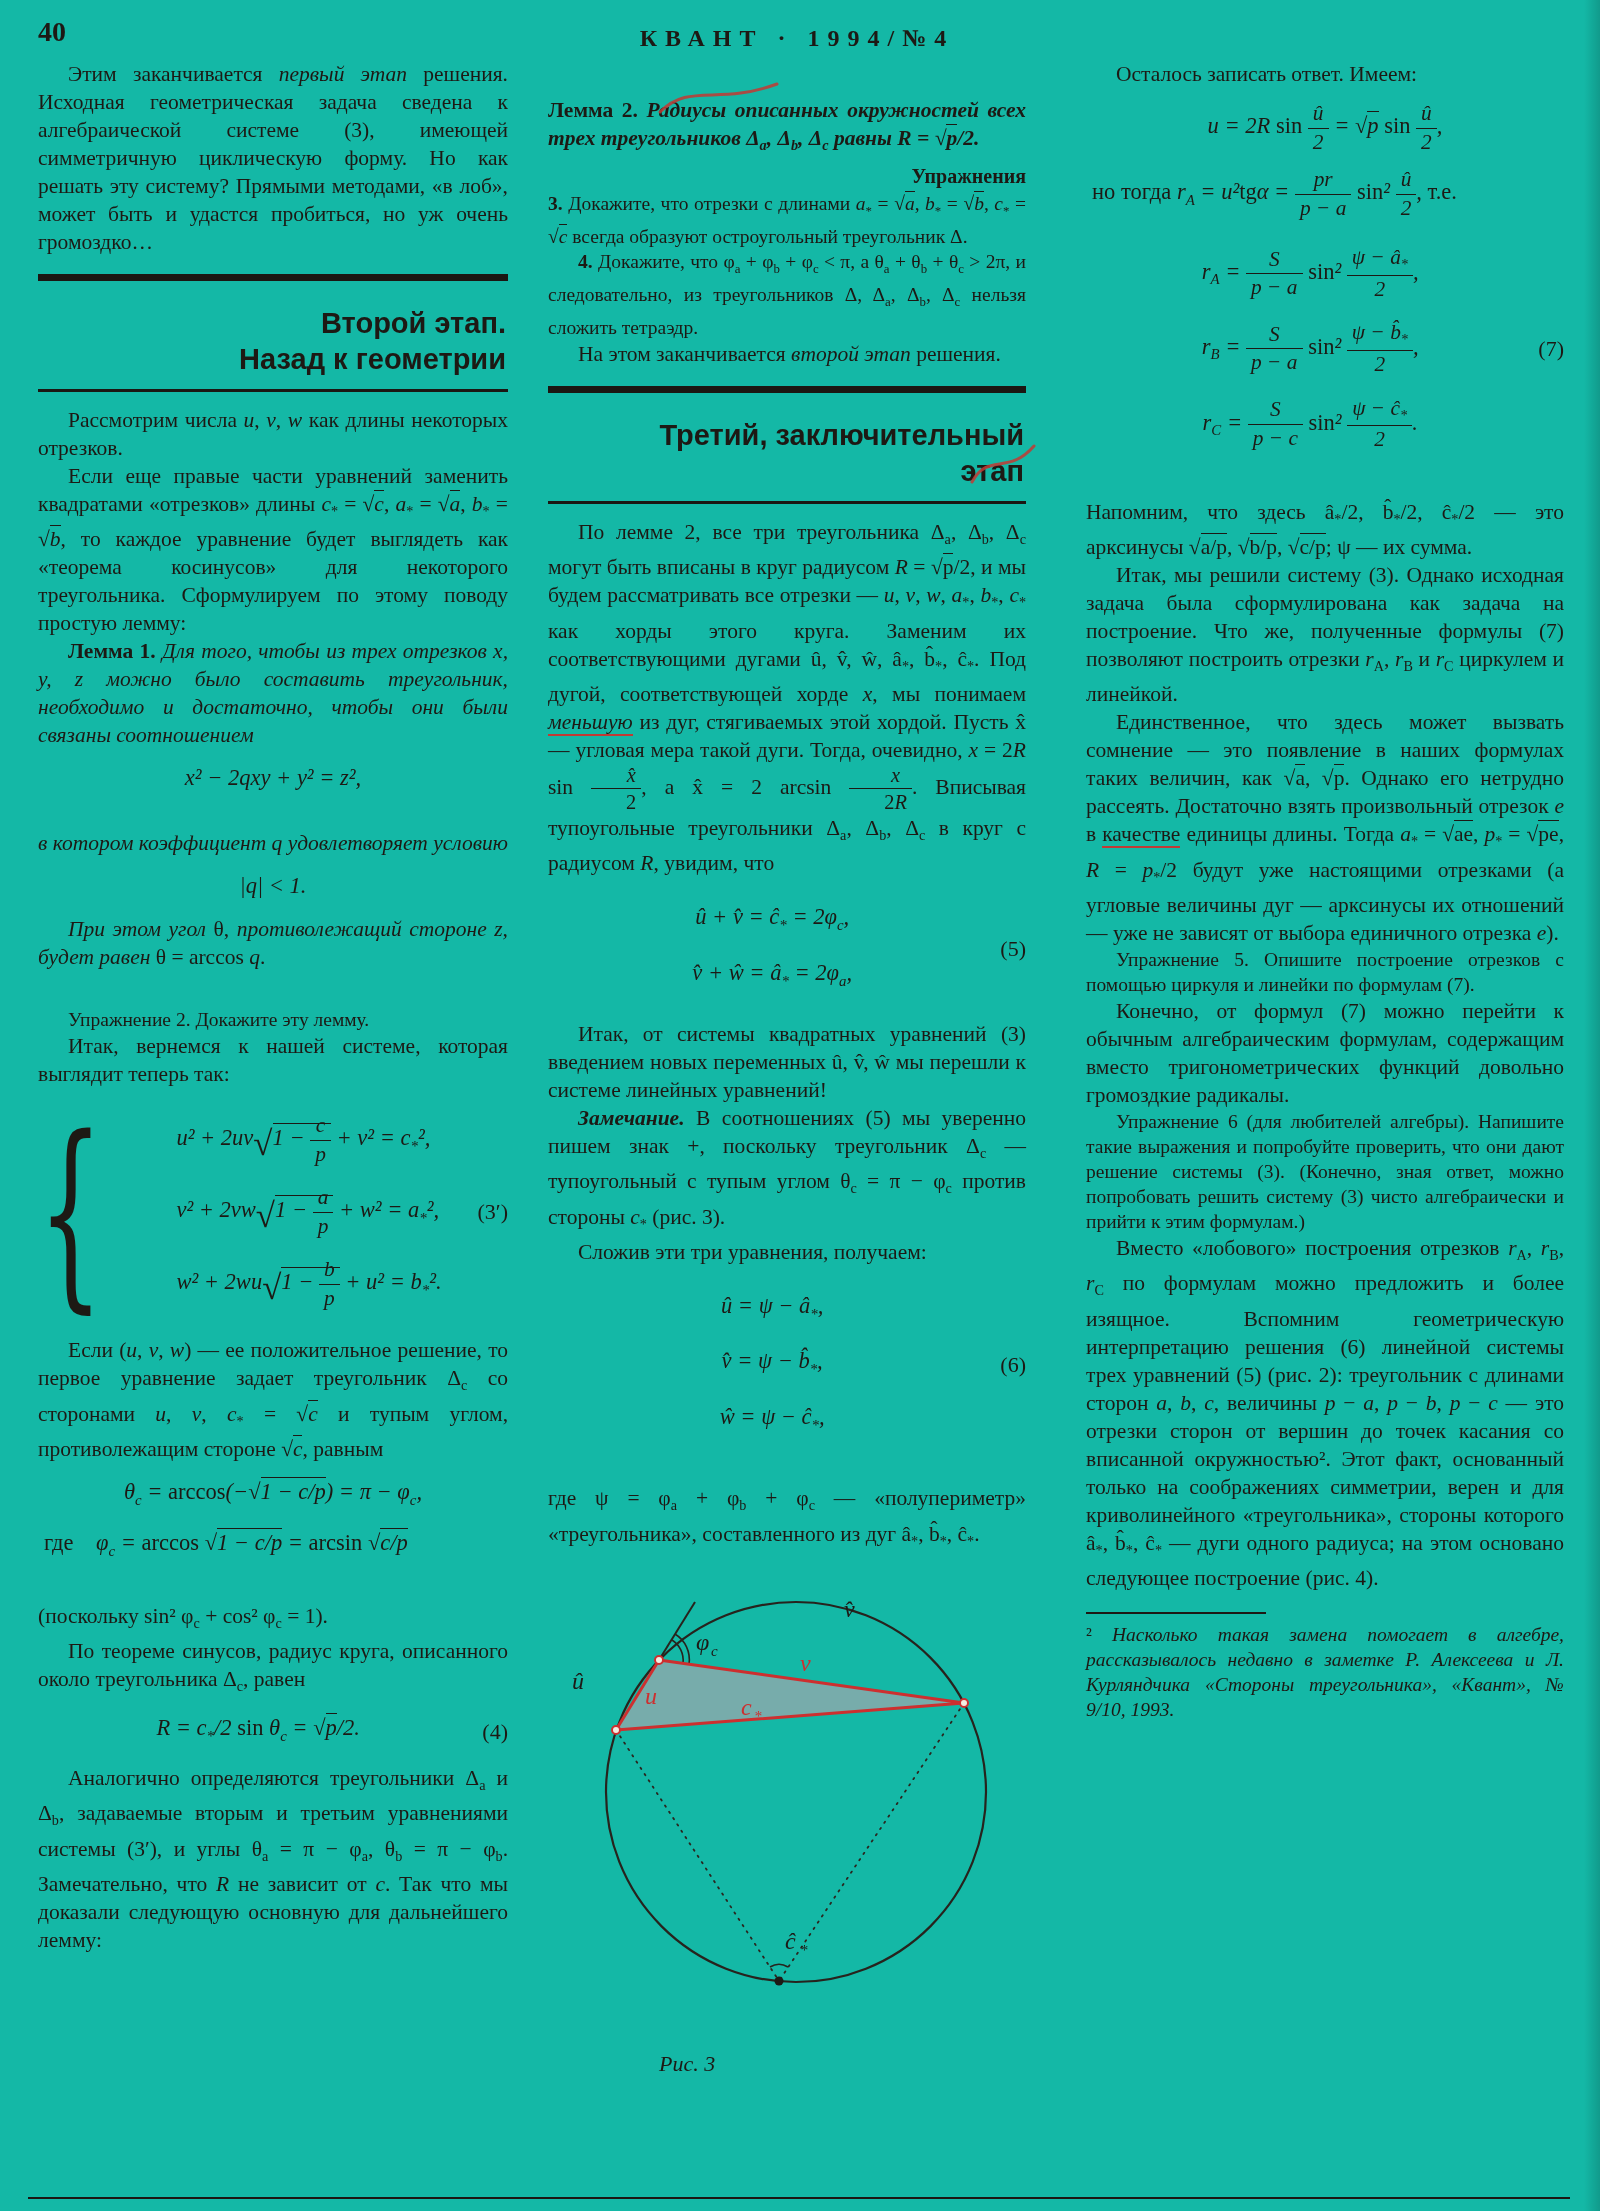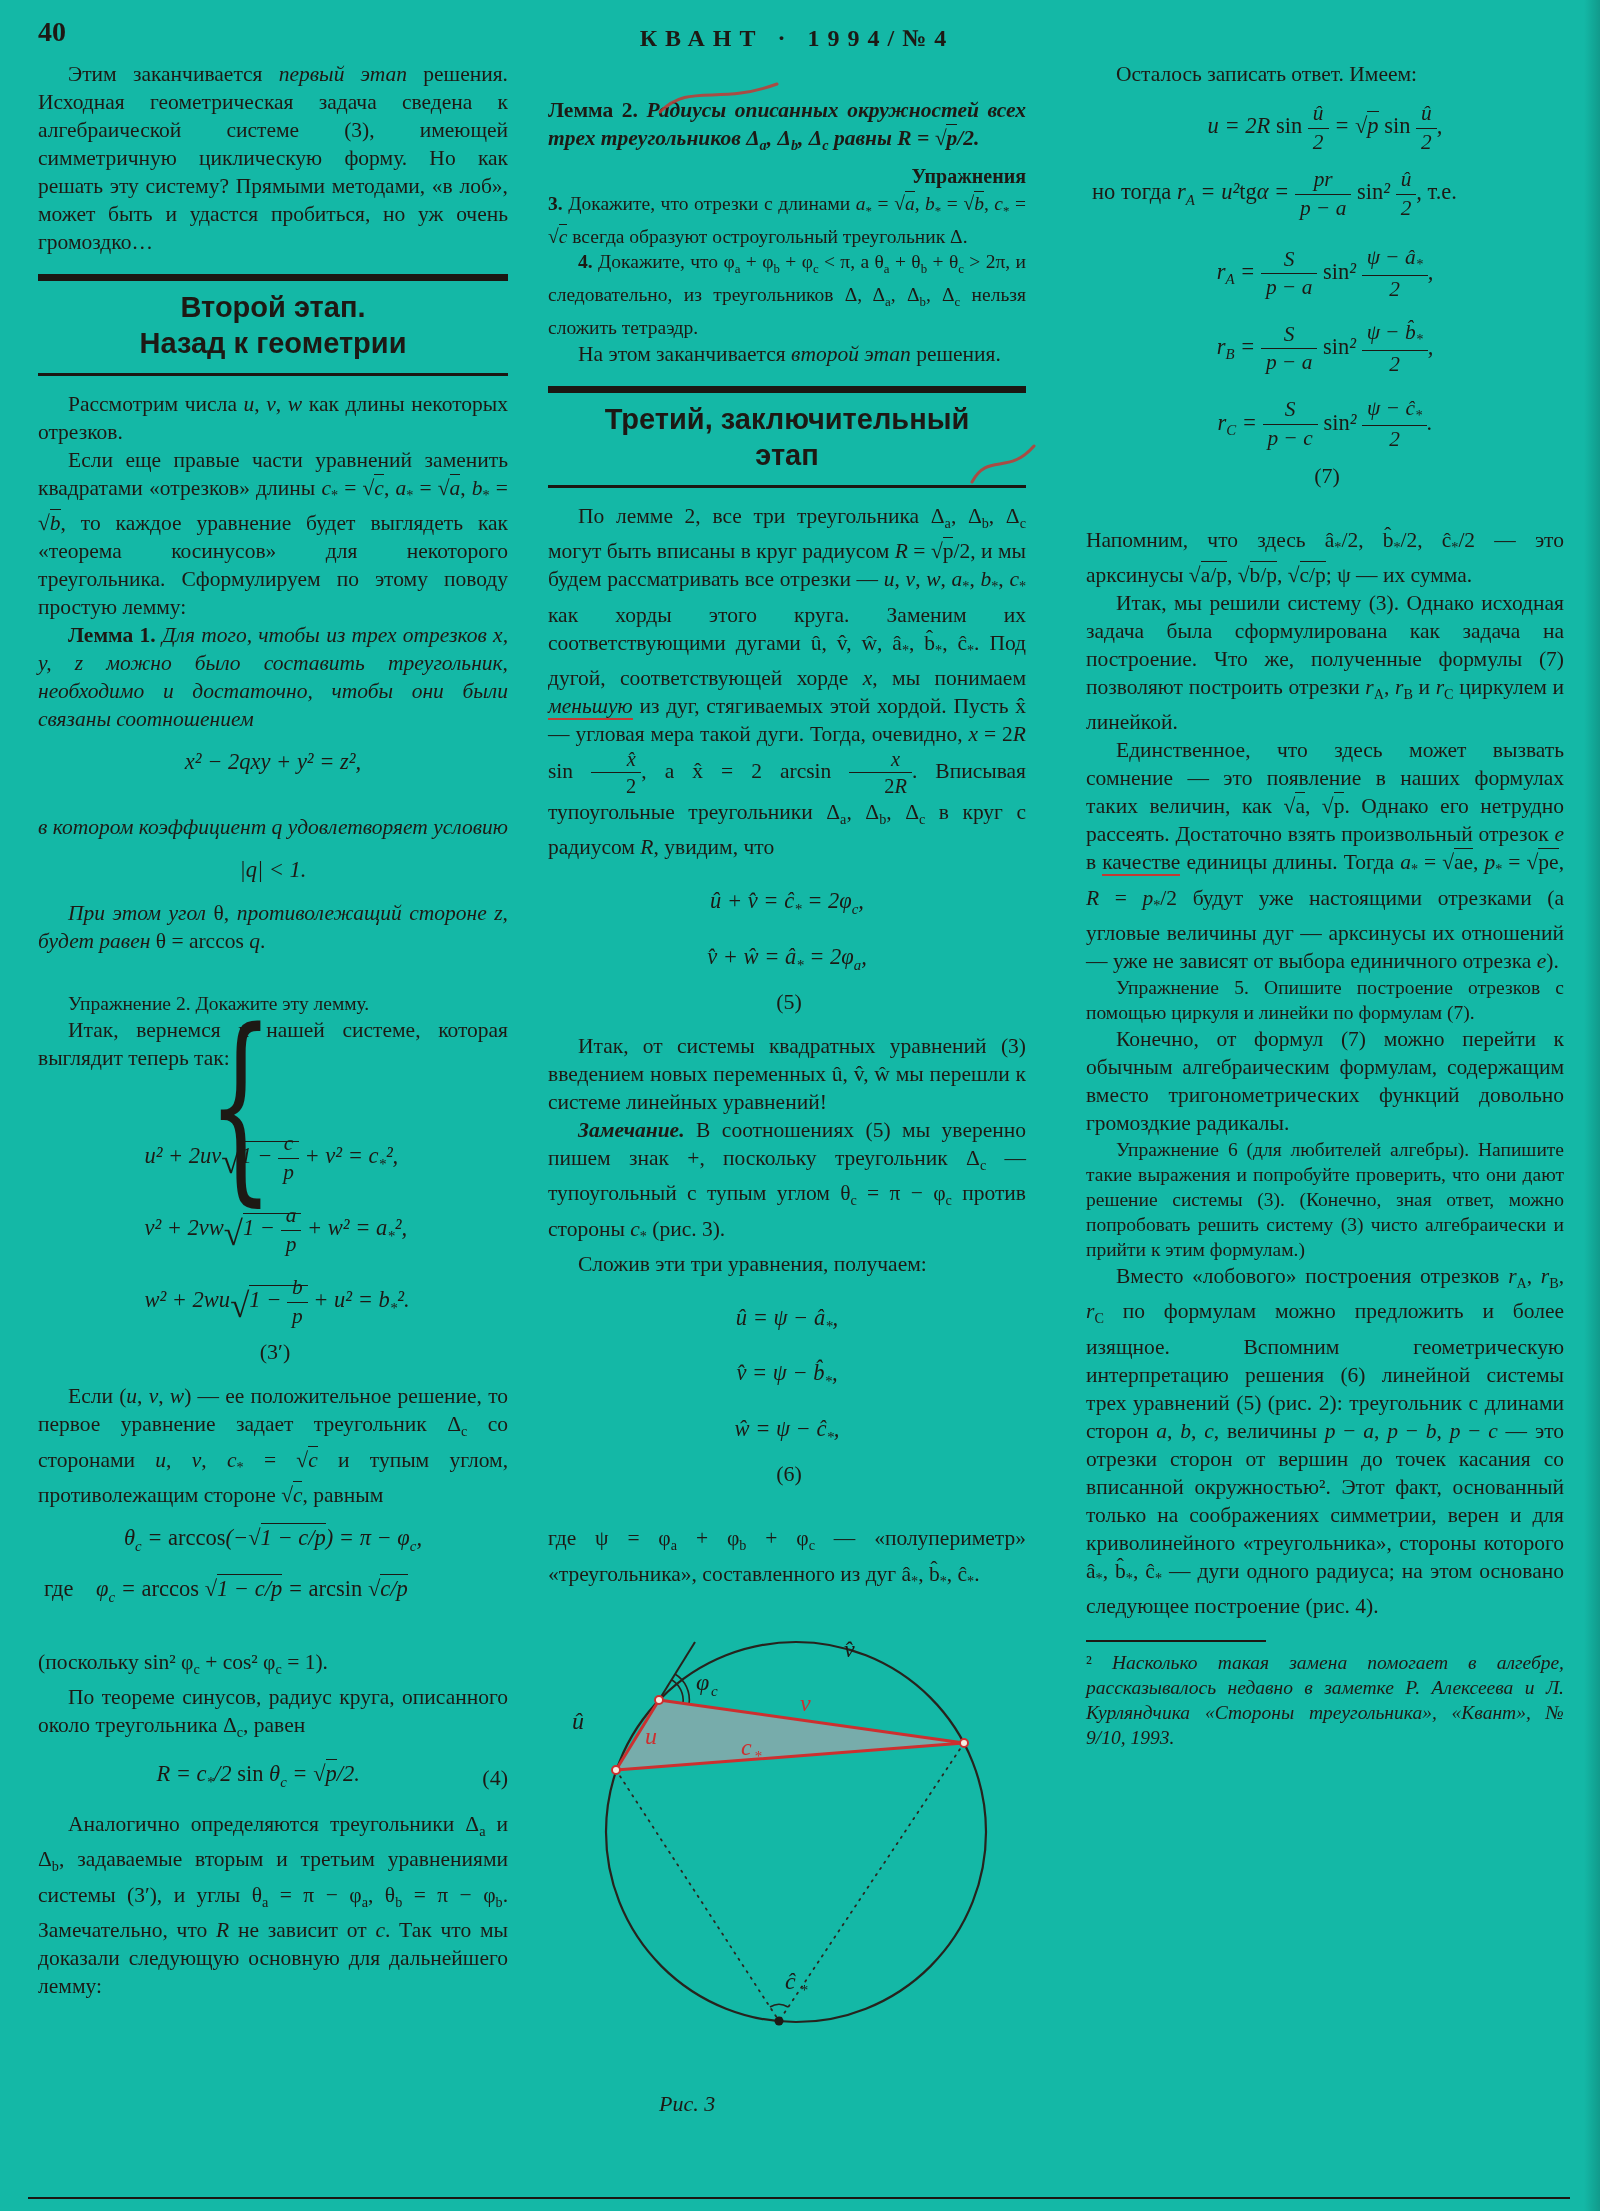--- a/index.html
+++ b/index.html
@@ -13,29 +13,29 @@
   .journal{position:absolute;left:0;right:0;top:11px;text-align:center;font-size:24px;font-weight:bold;letter-spacing:8px;}
   .col{position:absolute;top:60px;text-align:justify;font-size:21.5px;line-height:28px;}
   .col1{left:38px;width:470px;}
   .col2{left:548px;width:478px;}
   .col3{left:1086px;width:478px;}
   p.body{text-indent:30px;}
   p.noindent{text-indent:0;margin-top:36px;}
   .small{font-size:19.5px;line-height:25px;}
   .exhead{font-weight:bold;font-size:20px;line-height:26px;margin:4px 0 2px;text-indent:30px;text-align:right;}
   .sechead{margin:18px 0 14px;border-top:7px solid #1b1712;border-bottom:3.5px solid #1b1712;
-           padding:8px 2px 12px;font-family:"Liberation Sans","DejaVu Sans",sans-serif;
-           font-weight:bold;font-size:29px;line-height:36px;text-align:center;}
+           padding:24px 2px 12px;font-family:"Liberation Sans","DejaVu Sans",sans-serif;
+           font-weight:bold;font-size:29px;line-height:36px;text-align:right;}
   .formula{font-style:italic;text-align:center;margin:14px 0;font-size:22.5px;line-height:30px;}
   .formula.tl{text-align:left;padding-left:6px;}
   .rm{font-style:normal;}
   .frow{display:flex;align-items:center;margin:14px 0;}
   .frow .f{flex:1;text-align:center;font-style:italic;font-size:22.5px;}
   .frow .lab,.sys .lab{font-style:normal;font-size:22px;padding-left:4px;}
-  .sys{display:flex;align-items:center;margin:16px 0;flex-direction:column;}
+  .sys{display:flex;align-items:center;margin:16px 0;}
   .sys .eqs{flex:1;}
   .sys .eq{font-style:italic;font-size:22.5px;padding:10px 0 10px 8px;text-align:left;}
   .sys.center .eq{text-align:center;padding-left:0;}
   .brace{flex:0 0 34px;font-family:"DejaVu Serif",serif;font-weight:300;font-size:205px;line-height:0;
          transform:scaleX(0.5);transform-origin:left center;height:200px;display:flex;align-items:center;overflow:visible;}
   .fr{display:inline-block;vertical-align:middle;text-align:center;line-height:1.1;font-size:0.95em;}
   .fr .n{display:block;border-bottom:1.7px solid #1d1914;padding:0 5px 2px;}
   .fr .d{display:block;padding:2px 5px 0;}
   .vin{border-top:1.7px solid #1d1914;padding-top:1px;}
   .rad{font-size:1.55em;font-style:normal;vertical-align:-0.28em;line-height:0;}

